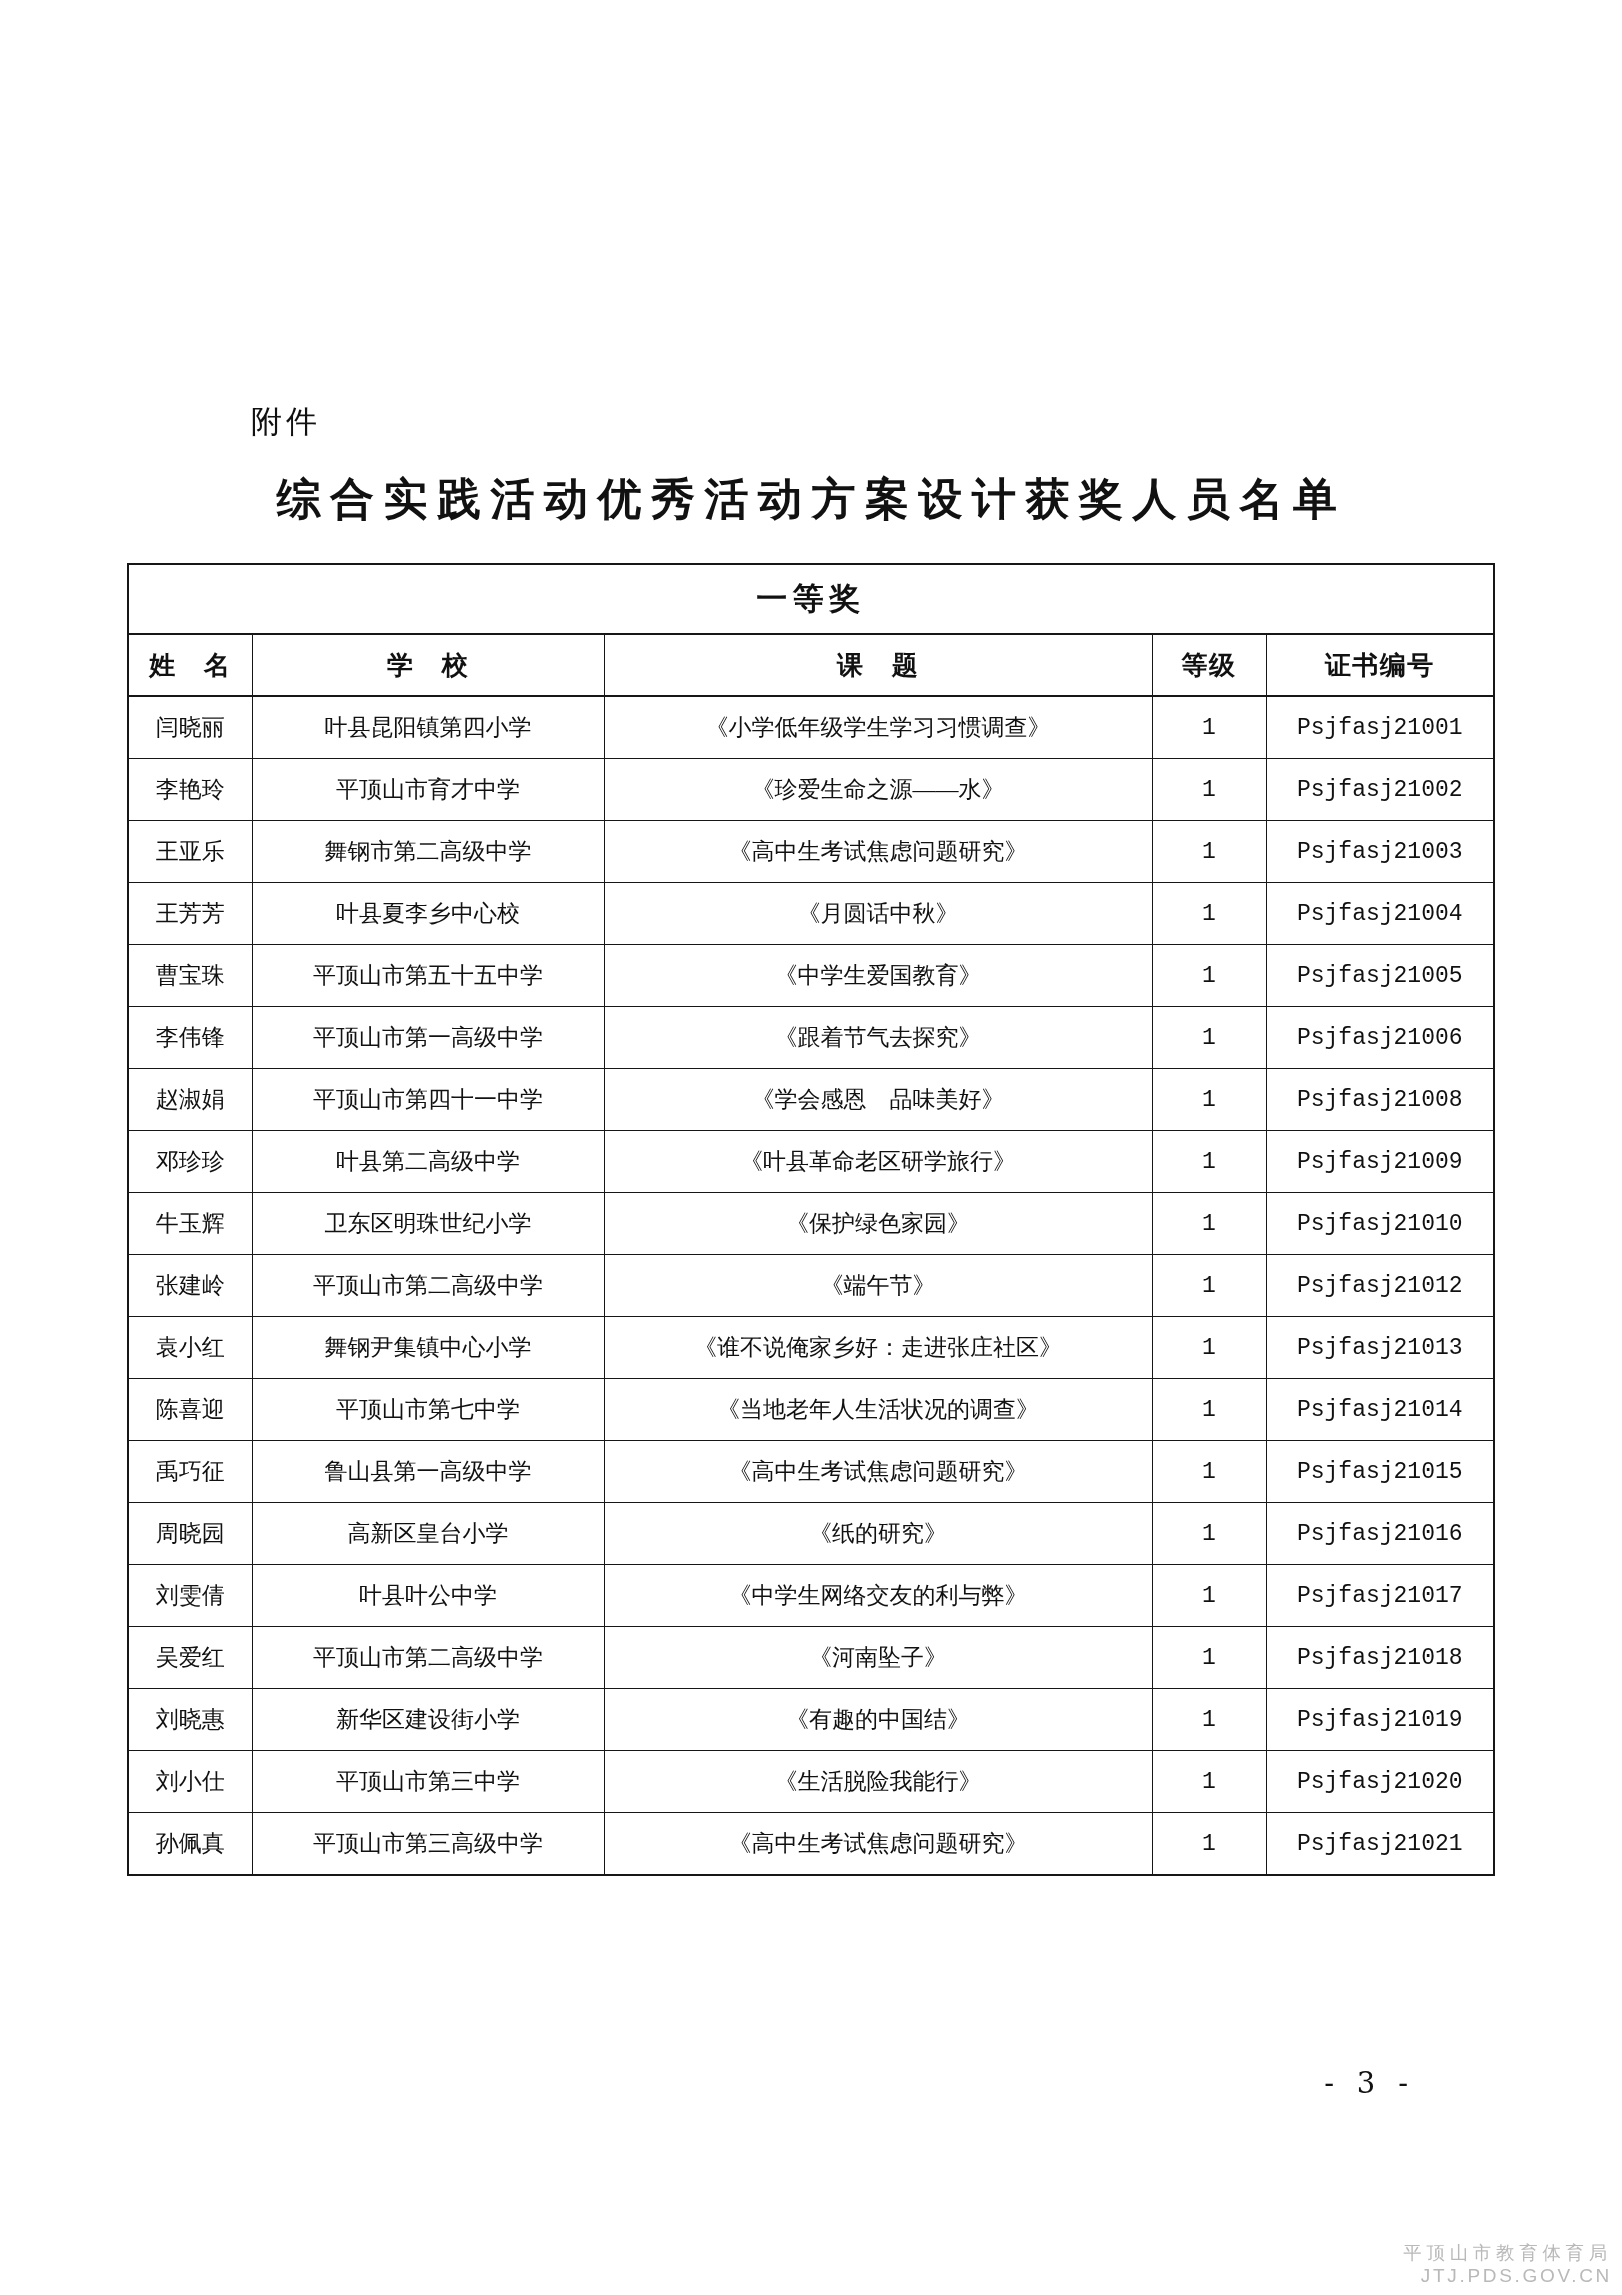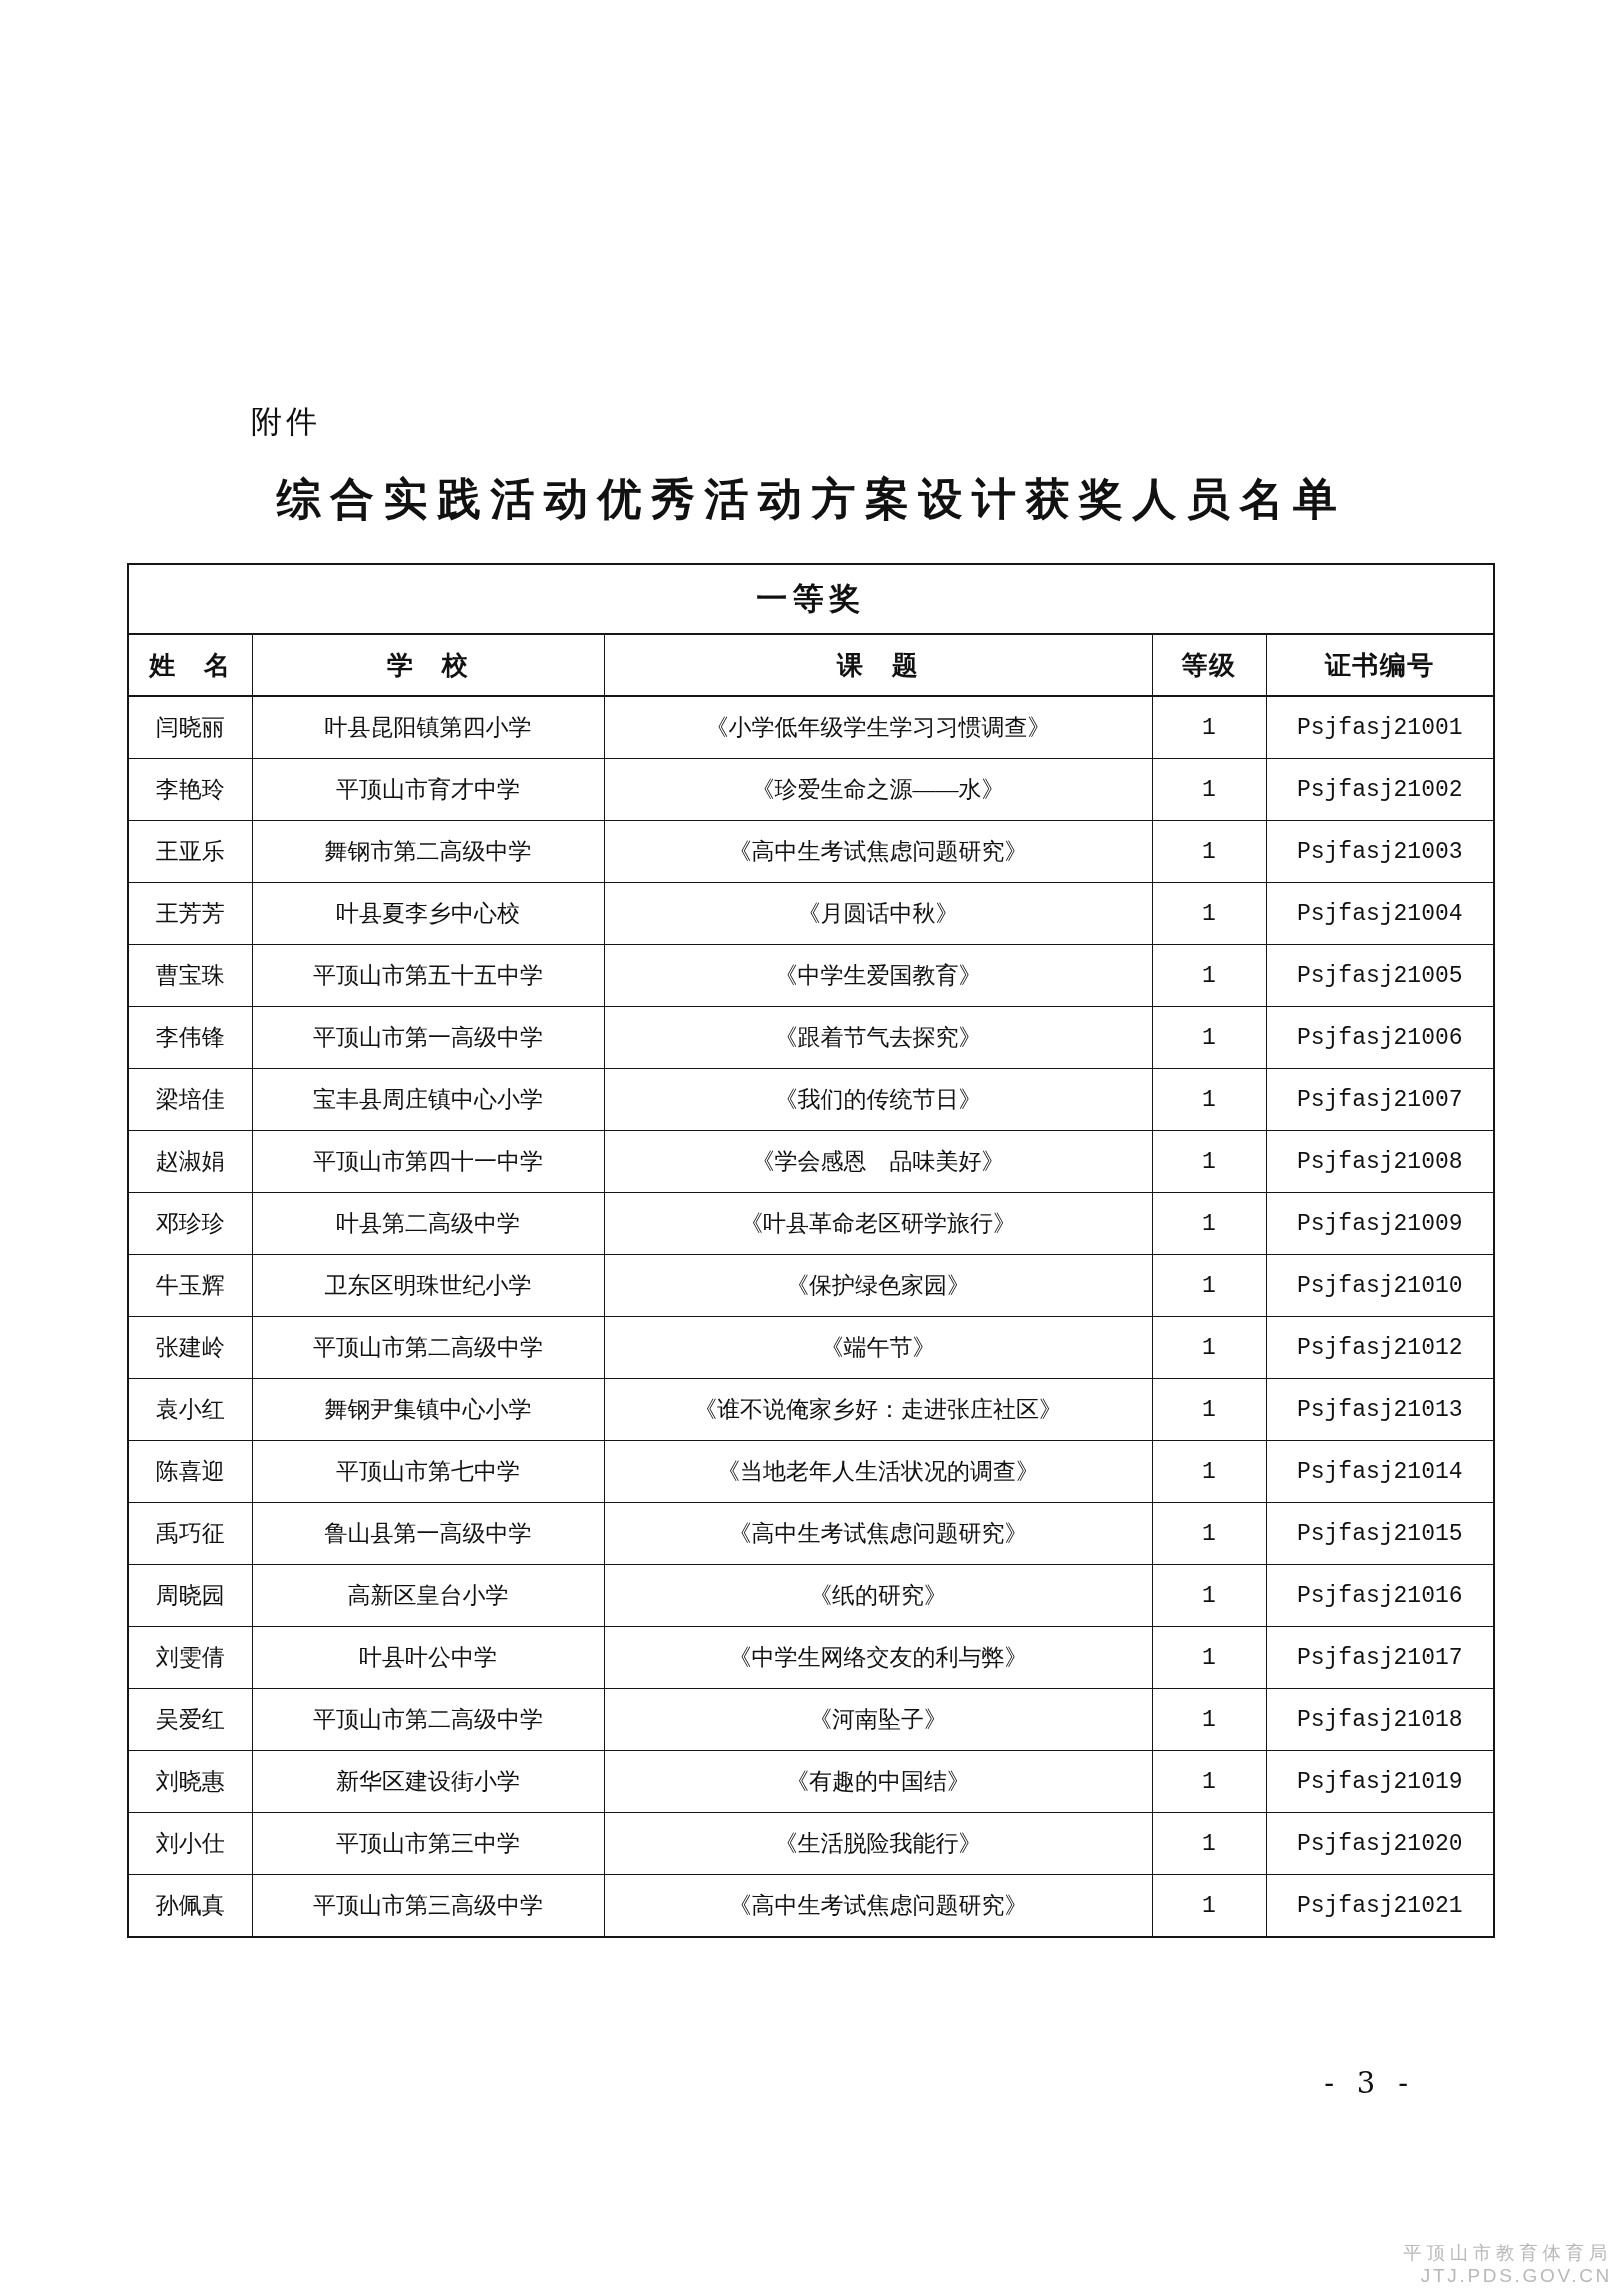--- a/index.html
+++ b/index.html
@@ -119,27 +119,20 @@
       <td class="cell-cert">Psjfasj21005</td>
     </tr>
         <tr>
       <td class="cell-name">李伟锋</td>
       <td class="cell-school">平顶山市第一高级中学</td>
       <td class="cell-topic">《跟着节气去探究》</td>
       <td class="cell-grade">1</td>
       <td class="cell-cert">Psjfasj21006</td>
     </tr>
         <tr>
-      <td class="cell-name">梁培佳</td>
-      <td class="cell-school">宝丰县周庄镇中心小学</td>
-      <td class="cell-topic">《我们的传统节日》</td>
-      <td class="cell-grade">1</td>
-      <td class="cell-cert">Psjfasj21007</td>
-    </tr>
-        <tr>
       <td class="cell-name">赵淑娟</td>
       <td class="cell-school">平顶山市第四十一中学</td>
       <td class="cell-topic">《学会感恩　品味美好》</td>
       <td class="cell-grade">1</td>
       <td class="cell-cert">Psjfasj21008</td>
     </tr>
         <tr>
       <td class="cell-name">邓珍珍</td>
       <td class="cell-school">叶县第二高级中学</td>
       <td class="cell-topic">《叶县革命老区研学旅行》</td>

